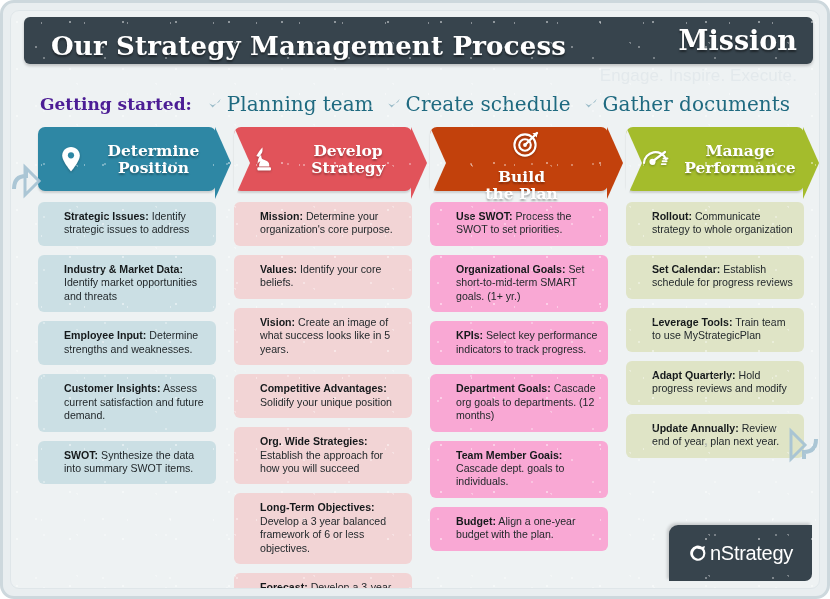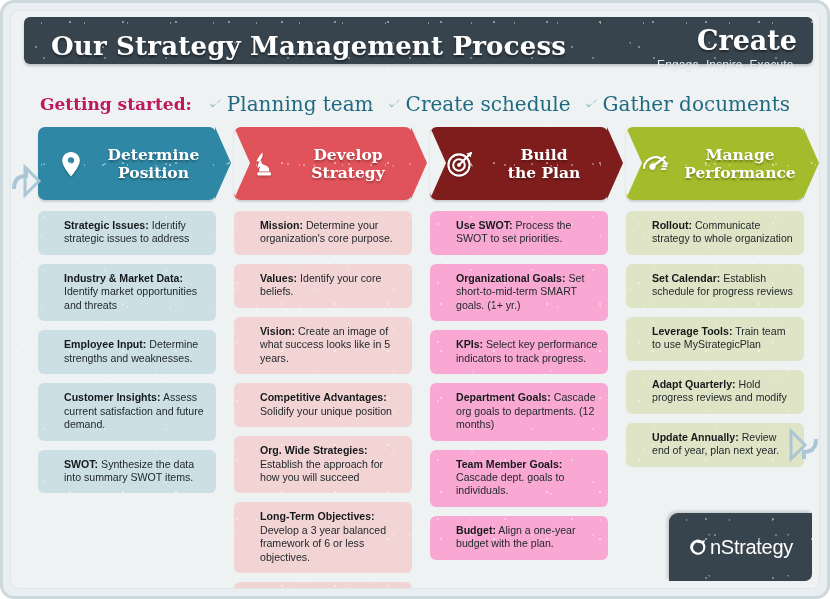--- a/index.html
+++ b/index.html
@@ -85,23 +85,23 @@
   }
   #brand-name {
     font-family: "DejaVu Serif", serif;
     font-weight: bold;
     font-size: 27px;
     color: #ffffff;
     line-height: 1;
     text-shadow: 0 2px 2px rgba(0,0,0,.45);
   }
   #brand-tag {
-    margin-top: 4px;
+    margin-top: 12px;
     font-family: "Liberation Sans", sans-serif;
-    font-size: 12px;
+    font-size: 17px;
     color: #e3e9ec;
     letter-spacing: .1px;
   }
 
   
   #getting-started {
     position: absolute;
     left: 0;
     top: 80px;
     width: 100%;
@@ -109,21 +109,21 @@
     display: flex;
     align-items: center;
     justify-content: center;
     gap: 13px;
     z-index: 10;
   }
   #gs-label {
     font-family: "DejaVu Serif", serif;
     font-weight: bold;
     font-size: 17px;
-    color: #be185d;
+    color: #4c1d95;
     margin-right: 3px;
   }
   .gs-item {
     display: flex;
     align-items: center;
     gap: 5px;
     font-family: "DejaVu Serif", serif;
     font-size: 20px;
     color: #1f6a80;
   }
@@ -146,21 +146,21 @@
     z-index: 10;
   }
   .column {
     width: 196px;
     box-sizing: border-box;
     padding: 0 9px;
   }
 
   .col-header {
     position: relative;
-    height: 73px;
+    height: 64px;
     display: flex;
     align-items: center;
     gap: 7px;
     padding-left: 9px;
     border-radius: 7px;
     box-shadow: 0 2px 2px rgba(0,0,0,.14);
     color: #ffffff;
   }
   
   .col-header::after {
@@ -234,41 +234,41 @@
   .card b {
     font-weight: bold;
     color: #15191b;
   }
 
   
   .c1 .col-header { background: #2e87a4; }
   .c1 .card { background: #cbdfe4; min-height: 43px; }
   .c2 .col-header { background: #e1535a; }
   .c2 .card { background: #f2d4d5; min-height: 43px; }
-  .c3 .col-header { background: #7f1d1d; }
+  .c3 .col-header { background: #c2410c; flex-direction: column; }
   .c3 .card { background: #f9a8d4; min-height: 43px; }
   .c4 .col-header { background: #a4bc2c; }
   .c4 .card { background: #dfe4c6; min-height: 43px; }
 
   
   .flow-arrow {
     position: absolute;
     z-index: 12;
     opacity: .95;
   }
   #flow-arrow-left  { left: 1px;  top: 148px; }
   #flow-arrow-right { right: 1px; top: 412px; }
 
   
   #logo-plate {
     position: absolute;
     right: 7px;
     bottom: 7px;
     width: 143px;
-    height: 68px;
+    height: 56px;
     background: #37444d;
     border-radius: 9px 0 7px 0;
     box-shadow: -2px -2px 3px rgba(0,0,0,.16);
     display: flex;
     align-items: center;
     justify-content: center;
     z-index: 20;
   }
   #logo-text {
     font-family: "Liberation Sans", sans-serif;
@@ -288,21 +288,21 @@
 </style>
 </head>
 <body>
 
 <div id="poster">
   <div id="poster-inner">
 
     <div id="masthead">
       <div id="masthead-title">Our Strategy Management Process</div>
       <div id="brand-block">
-        <div id="brand-name">Create</div>
+        <div id="brand-name">Mission</div>
         <div id="brand-tag">Engage. Inspire. Execute.</div>
       </div>
     </div>
 
     <div id="getting-started">
       <div id="gs-label">Getting started:</div>
       <div class="gs-item">
         <span class="gs-check">
           <svg width="14" height="14" viewBox="0 0 14 14">
               <path d="M1.2 6.4 L4.6 10.6 L12.8 1.8 L11.2 5.0 L4.9 8.2 Z" fill="#9bbcc9"></path>

